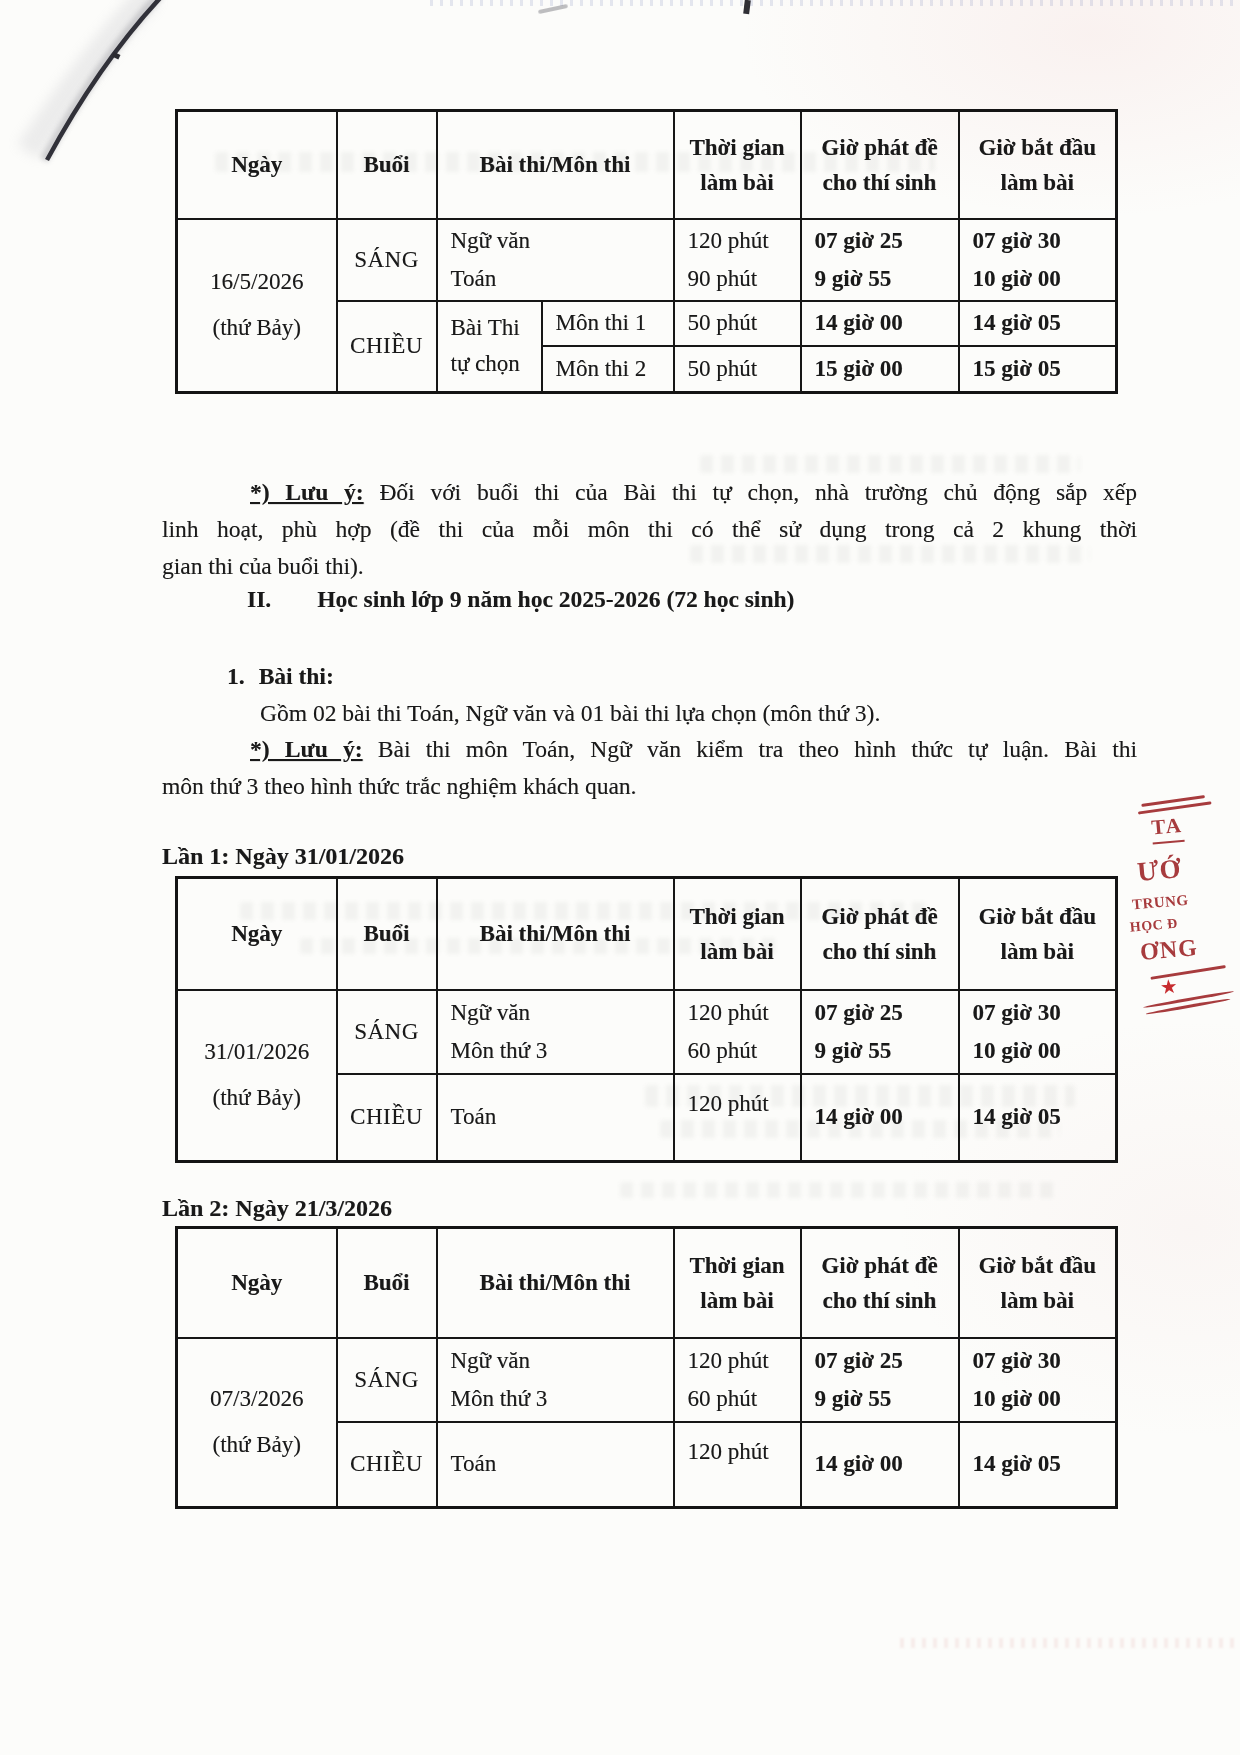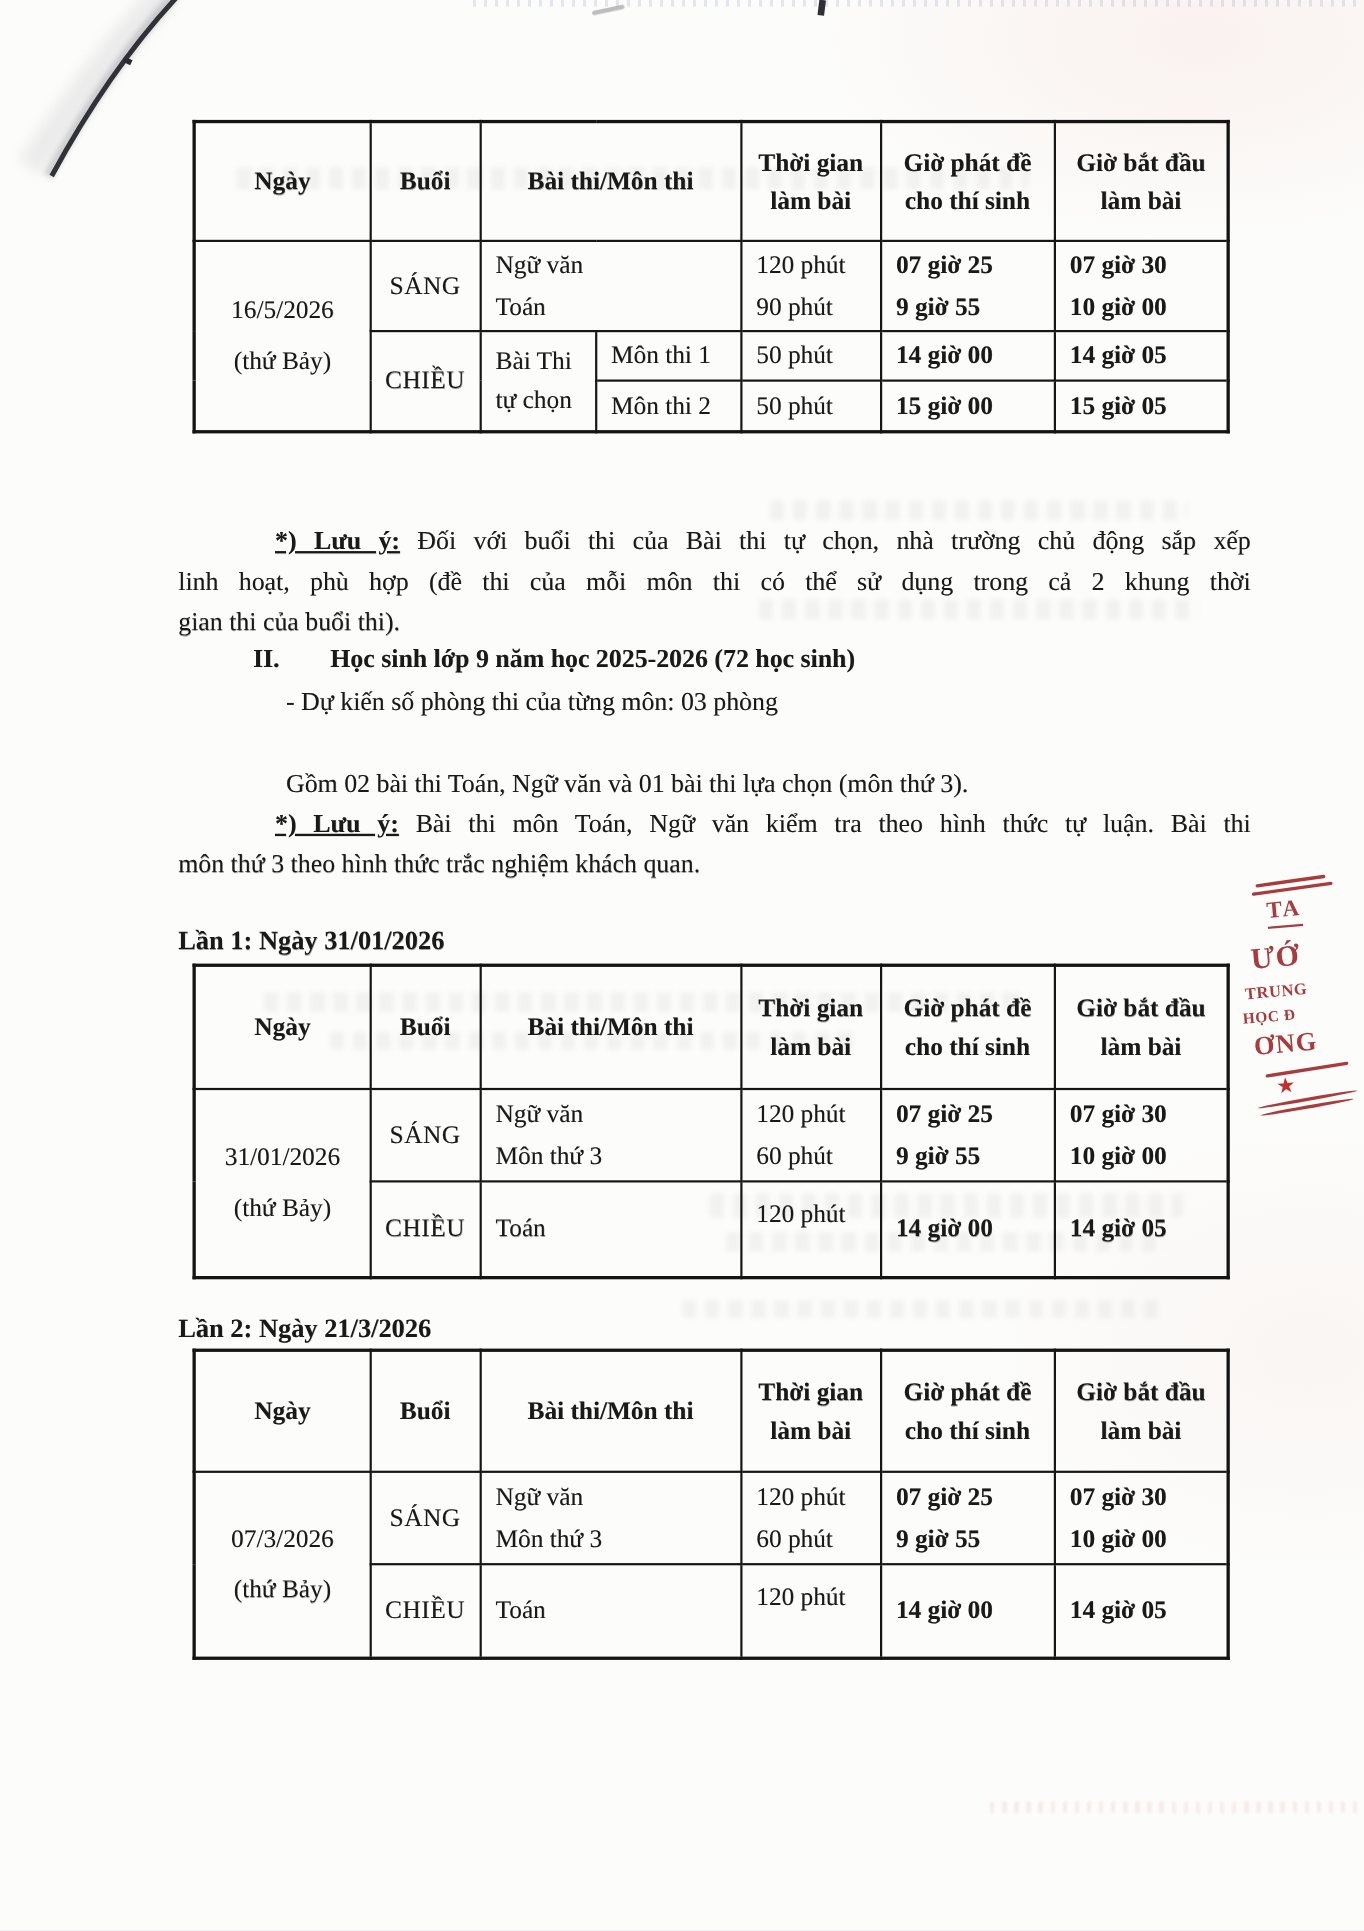--- a/index.html
+++ b/index.html
@@ -150,26 +150,28 @@
     </table>
 
   <div class="para doc-text" style="top:474px;">
     <div class="jline findent">
       <span class="lead">*) Lưu ý:</span><span> Đối với buổi thi của Bài thi tự chọn, nhà trường chủ động sắp xếp</span>
     </div>
     <div class="jline">linh hoạt, phù hợp (đề thi của mỗi môn thi có thể sử dụng trong cả 2 khung thời</div>
     <div class="jline last">gian thi của buổi thi).</div>
   </div>
 
-  <div class="para doc-text h2line" style="top:581px;left:198px;">
+  <div class="para doc-text h2line" style="top:581px;left:215px;">
     <span class="hnum">II.</span><span>Học sinh lớp 9 năm học 2025-2026 (72 học sinh)</span>
   </div>
 
-  <div class="para doc-text" style="top:620px;left:228px;">- Dự kiến số phòng thi của từng môn: 03 phòng</div>
-
+
+  <div class="para doc-text bold" style="top:658px;left:195px;">
+    <span class="inum">1.</span><span>Bài thi:</span>
+  </div>
 
   <div class="para doc-text" style="top:695px;left:228px;">Gồm 02 bài thi Toán, Ngữ văn và 01 bài thi lựa chọn (môn thứ 3).</div>
 
   <div class="para doc-text" style="top:731px;">
     <div class="jline findent">
       <span class="lead">*) Lưu ý:</span><span> Bài thi môn Toán, Ngữ văn kiểm tra theo hình thức tự luận. Bài thi</span>
     </div>
     <div class="jline last">môn thứ 3 theo hình thức trắc nghiệm khách quan.</div>
   </div>
 

